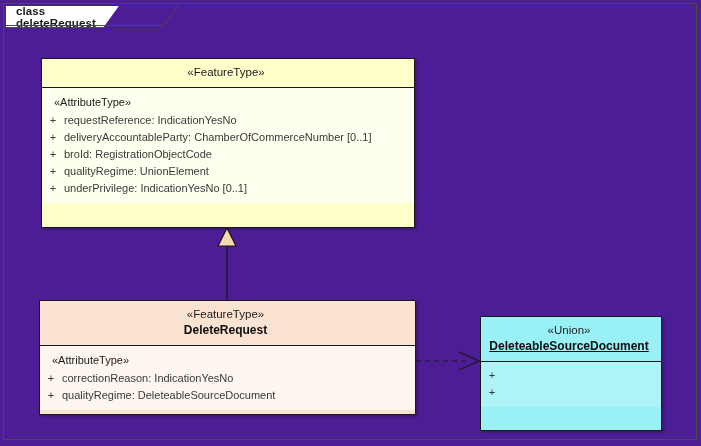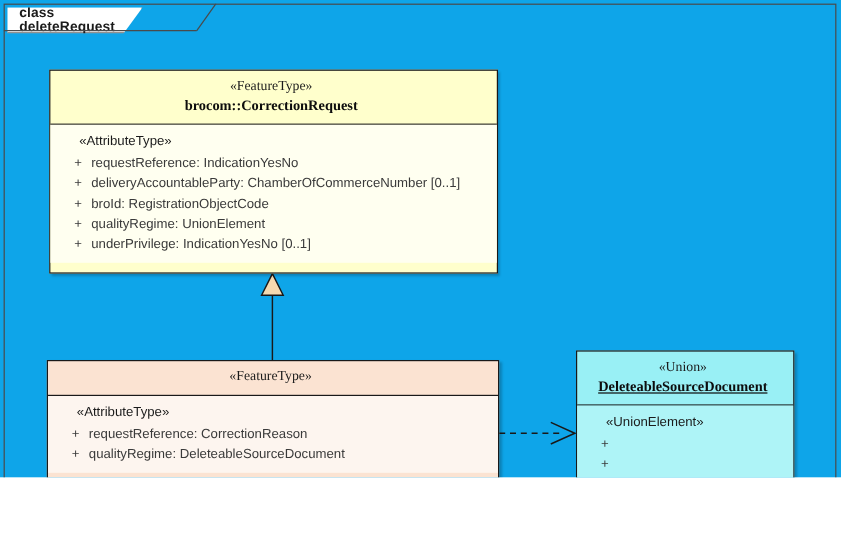--- a/index.html
+++ b/index.html
@@ -6,22 +6,22 @@
     margin: 0;
     padding: 0;
     background: #ffffff;
   }
   body {
     font-family: "Liberation Sans", sans-serif;
   }
   #canvas {
     position: relative;
     width: 701px;
-    height: 398px;
-    background: #0ea5e9;
+    height: 446px;
+    background: #4c1d95;
     overflow: hidden;
   }
 
   
   .frame {
     position: absolute;
     left: 3px;
     top: 3px;
     width: 694px;
     height: 437px;
@@ -66,40 +66,39 @@
     position: absolute;
     box-sizing: border-box;
     border: 1px solid #191919;
     box-shadow: 2px 2px 2px rgba(0,0,0,0.22);
   }
   .uml-head {
     padding: 6px 6px 7px 2px;
     text-align: center;
     box-sizing: border-box;
     border-bottom: 1px solid #191919;
-    font-family: Liberation Serif, serif;
   }
   .stereotype {
     font-size: 11.5px;
     color: #1b1b1b;
     line-height: 15px;
     white-space: nowrap;
   }
   .classname {
     font-size: 12px;
     font-weight: bold;
     color: #0d0d0d;
     line-height: 16px;
     white-space: nowrap;
   }
   .classname.underlined {
     text-decoration: underline;
   }
   .uml-body {
-    padding: 5px 0 6px 12px;
+    padding: 5px 0 6px 0;
     box-sizing: border-box;
   }
   .attr-stereotype {
     font-size: 11px;
     color: #1b1b1b;
     padding: 1px 0 2px 12px;
     line-height: 16px;
     white-space: nowrap;
   }
   .attr-row {
@@ -165,21 +164,20 @@
 
     <g>
       <line x1="416" y1="361" x2="470" y2="361" stroke="#191919" stroke-width="1.2" stroke-dasharray="5,4"></line>
       <polyline points="459,352 479,361 459,370" fill="none" stroke="#191919" stroke-width="1.3"></polyline>
     </g>
   </svg>
 
   <div class="uml-class box-yellow" style="left:41px; top:58px; width:374px; height:170px;">
     <div class="uml-head">
       <div class="stereotype">«FeatureType»</div>
-      <div class="classname">brocom::CorrectionRequest</div>
     </div>
     <div class="uml-body">
       <div class="attr-stereotype">«AttributeType»</div>
       <div class="attr-row">
         <span class="attr-vis">+</span>
         <span class="attr-text">requestReference: IndicationYesNo</span>
       </div>
       <div class="attr-row">
         <span class="attr-vis">+</span>
         <span class="attr-text">deliveryAccountableParty: ChamberOfCommerceNumber [0..1]</span>
@@ -195,41 +193,41 @@
       <div class="attr-row">
         <span class="attr-vis">+</span>
         <span class="attr-text">underPrivilege: IndicationYesNo [0..1]</span>
       </div>
     </div>
   </div>
 
   <div class="uml-class box-peach" style="left:39px; top:300px; width:377px; height:115px;">
     <div class="uml-head">
       <div class="stereotype">«FeatureType»</div>
+      <div class="classname">DeleteRequest</div>
     </div>
     <div class="uml-body">
       <div class="attr-stereotype">«AttributeType»</div>
       <div class="attr-row">
         <span class="attr-vis">+</span>
-        <span class="attr-text">requestReference: CorrectionReason</span>
+        <span class="attr-text">correctionReason: IndicationYesNo</span>
       </div>
       <div class="attr-row">
         <span class="attr-vis">+</span>
         <span class="attr-text">qualityRegime: DeleteableSourceDocument</span>
       </div>
     </div>
   </div>
 
-  <div class="uml-class box-cyan" style="left:480px; top:292px; width:182px; height:115px;">
+  <div class="uml-class box-cyan" style="left:480px; top:316px; width:182px; height:115px;">
     <div class="uml-head">
       <div class="stereotype">«Union»</div>
       <div class="classname underlined">DeleteableSourceDocument</div>
     </div>
     <div class="uml-body">
-      <div class="attr-stereotype">«UnionElement»</div>
       <div class="attr-row">
         <span class="attr-vis">+</span>
       </div>
       <div class="attr-row">
         <span class="attr-vis">+</span>
       </div>
     </div>
   </div>
 
 </div>

